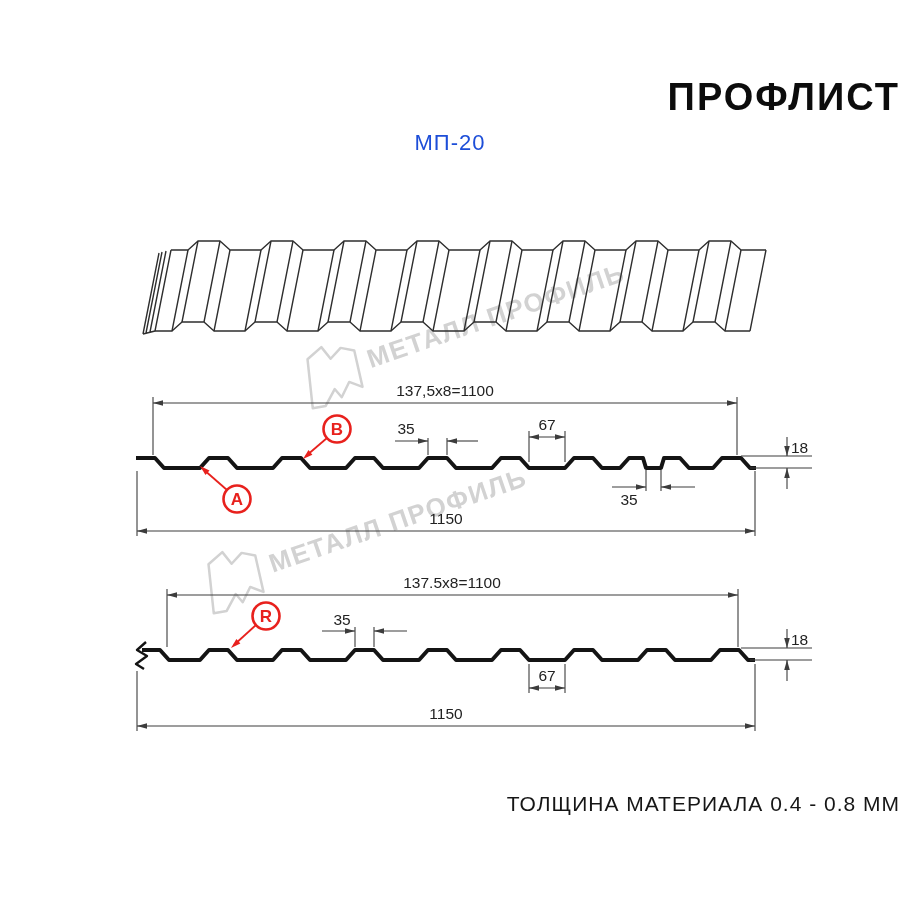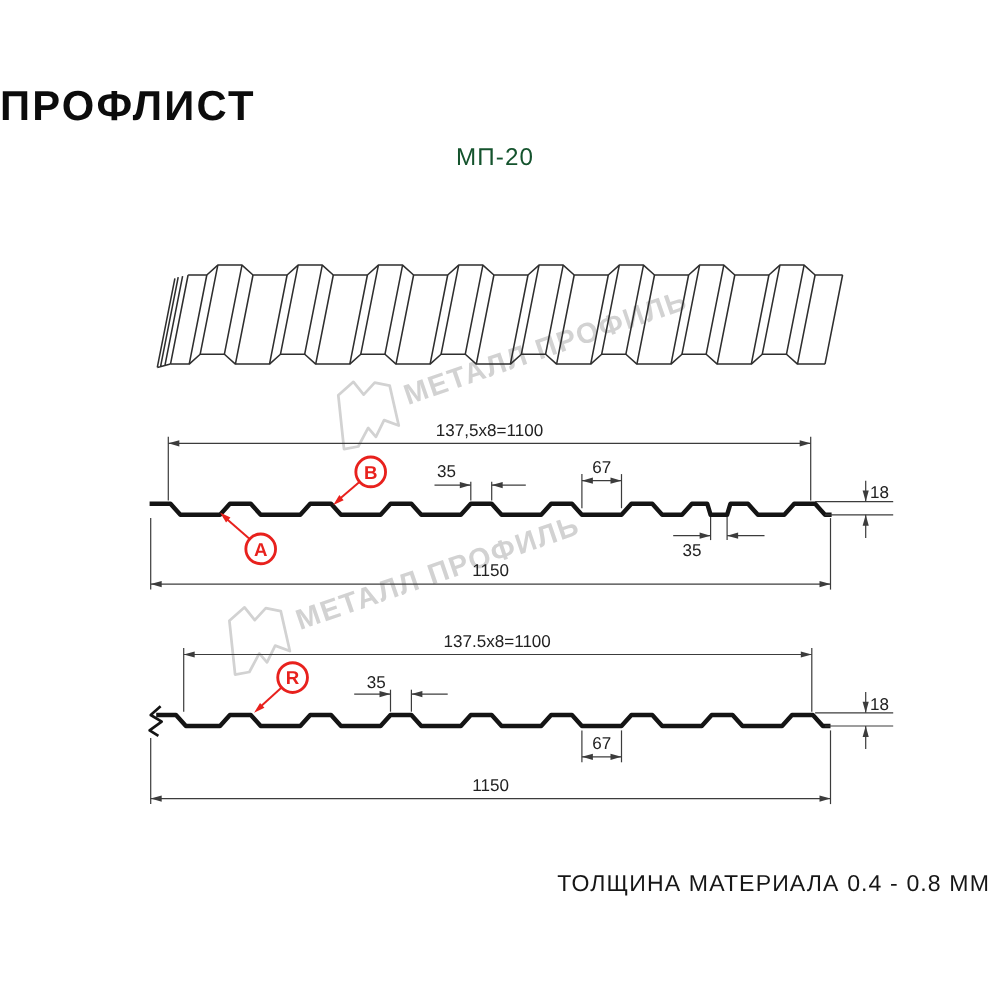--- a/index.html
+++ b/index.html
@@ -1,22 +1,22 @@
 <!DOCTYPE html>
 <html><head>
 <meta charset="utf-8">
 <style>
   html,body{margin:0;padding:0;background:#ffffff;}
   #canvas{position:relative;width:900px;height:900px;background:#ffffff;overflow:hidden;
           font-family:"Liberation Sans",sans-serif;}
   .abs{position:absolute;}
-  #title{top:76px;left:0;width:900px;text-align:left;
+  #title{top:76px;left:0;width:900px;text-align:right;
          font-size:38px;font-weight:bold;letter-spacing:2px;color:#0c0c0c;}
   #subtitle{top:130px;left:0;width:900px;text-align:center;
-            font-size:22px;font-weight:500;letter-spacing:1px;color:#14532d;}
+            font-size:22px;font-weight:500;letter-spacing:1px;color:#1d4ed8;}
   #footer{top:792px;left:0;width:900px;text-align:right;
           font-size:21px;font-weight:500;letter-spacing:1px;color:#161616;}
   svg{position:absolute;top:0;left:0;}
   svg text{font-family:"Liberation Sans",sans-serif;}
   .dimtxt{font-size:15.5px;fill:#222;}
   .redtxt{font-size:17px;font-weight:bold;fill:#e8211d;}
   .wmtxt{font-size:26px;font-weight:bold;letter-spacing:1.5px;fill:#d2d2d2;}
 </style>
 </head>
 <body>

